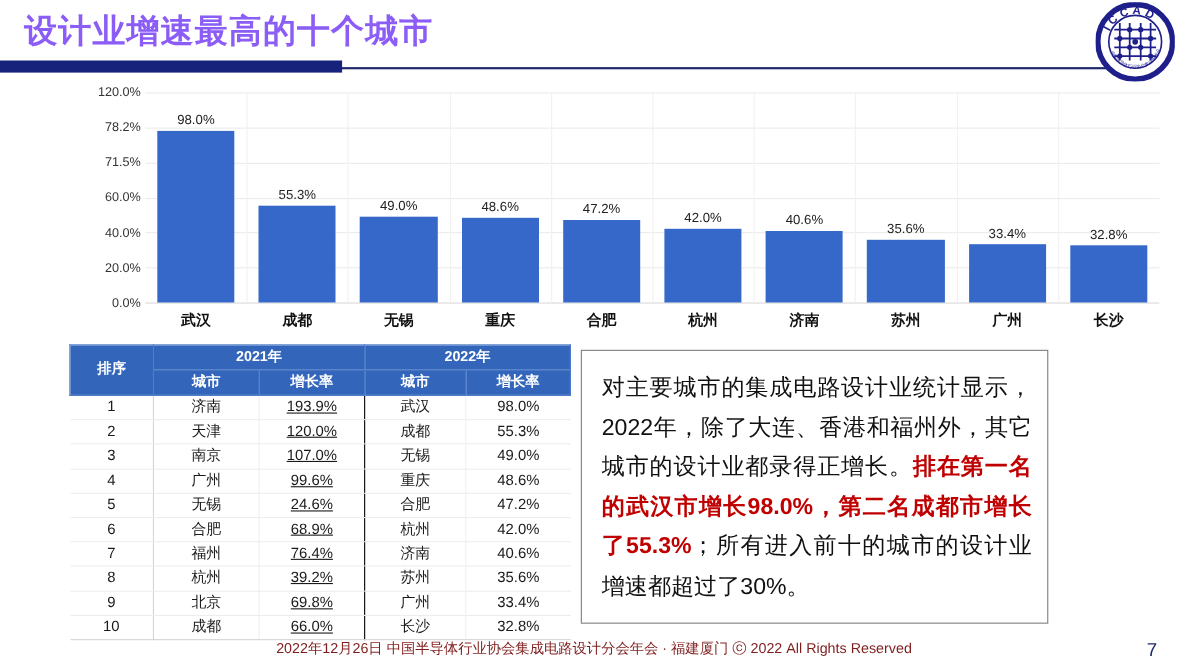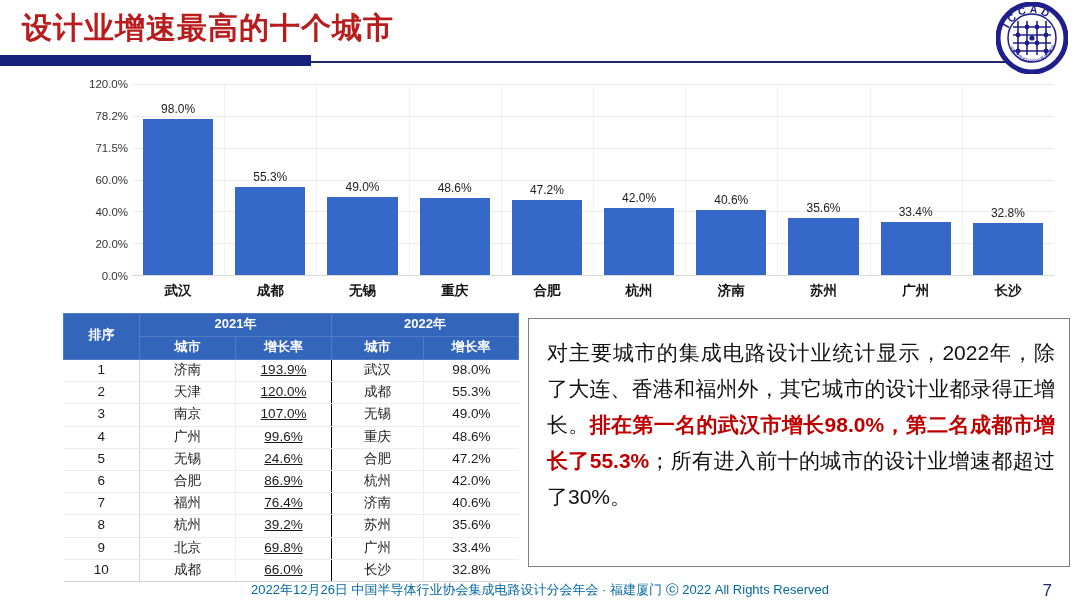--- a/index.html
+++ b/index.html
@@ -12,21 +12,21 @@
     overflow: hidden;
     font-family: "Liberation Sans", "DejaVu Sans", sans-serif;
   }
 
   
   #slide-title {
     position: absolute;
     left: 22px; top: 8px;
     font-size: 30px;
     font-weight: bold;
-    color: #b91c1c;
+    color: #8b5cf6;
     letter-spacing: 1px;
     white-space: nowrap;
   }
   #title-rule-thin {
     position: absolute;
     left: 0; top: 61px;
     width: 1010px; height: 2px;
     background: #1F2A6E;
   }
   #title-rule-thick {
@@ -145,21 +145,21 @@
   #rank-table td.rank-cell { border-right: 1px solid #D5D5D5; }
   #rank-table td.city-cell-1 { border-right: 1px solid #EFEFEF; }
   #rank-table td.rate-cell-1 { border-right: 1px solid #000000; text-decoration: underline; }
   #rank-table td.city-cell-2 { border-right: 1px solid #EFEFEF; }
   #rank-table tbody tr:last-child td { border-bottom: 1px solid #D5D5D5; }
 
   
   #callout {
     position: absolute;
     left: 528px; top: 318px;
-    width: 542px; height: 249px;
+    width: 425px; height: 249px;
     border: 1px solid #7F7F7F;
     background: #ffffff;
     box-sizing: border-box;
     padding: 16px 14px 10px 18px;
   }
   #callout-text {
     font-size: 21px;
     line-height: 1.72;
     color: #111111;
     text-align: justify;
@@ -169,21 +169,21 @@
     font-weight: bold;
   }
 
   
   #footer {
     position: absolute;
     left: 0; right: 0;
     bottom: 8px;
     text-align: center;
     font-size: 13px;
-    color: #0369a1;
+    color: #7f1d1d;
     white-space: nowrap;
   }
   #page-number {
     position: absolute;
     right: 28px; bottom: 6px;
     font-size: 17px;
     color: #1F2A6E;
   }
 </style>
 </head>
@@ -364,21 +364,21 @@
       <tr>
         <td class="rank-cell">5</td>
         <td class="city-cell-1">无锡</td>
         <td class="rate-cell-1">24.6%</td>
         <td class="city-cell-2">合肥</td>
         <td>47.2%</td>
       </tr>
       <tr>
         <td class="rank-cell">6</td>
         <td class="city-cell-1">合肥</td>
-        <td class="rate-cell-1">86.9%</td>
+        <td class="rate-cell-1">68.9%</td>
         <td class="city-cell-2">杭州</td>
         <td>42.0%</td>
       </tr>
       <tr>
         <td class="rank-cell">7</td>
         <td class="city-cell-1">福州</td>
         <td class="rate-cell-1">76.4%</td>
         <td class="city-cell-2">济南</td>
         <td>40.6%</td>
       </tr>

